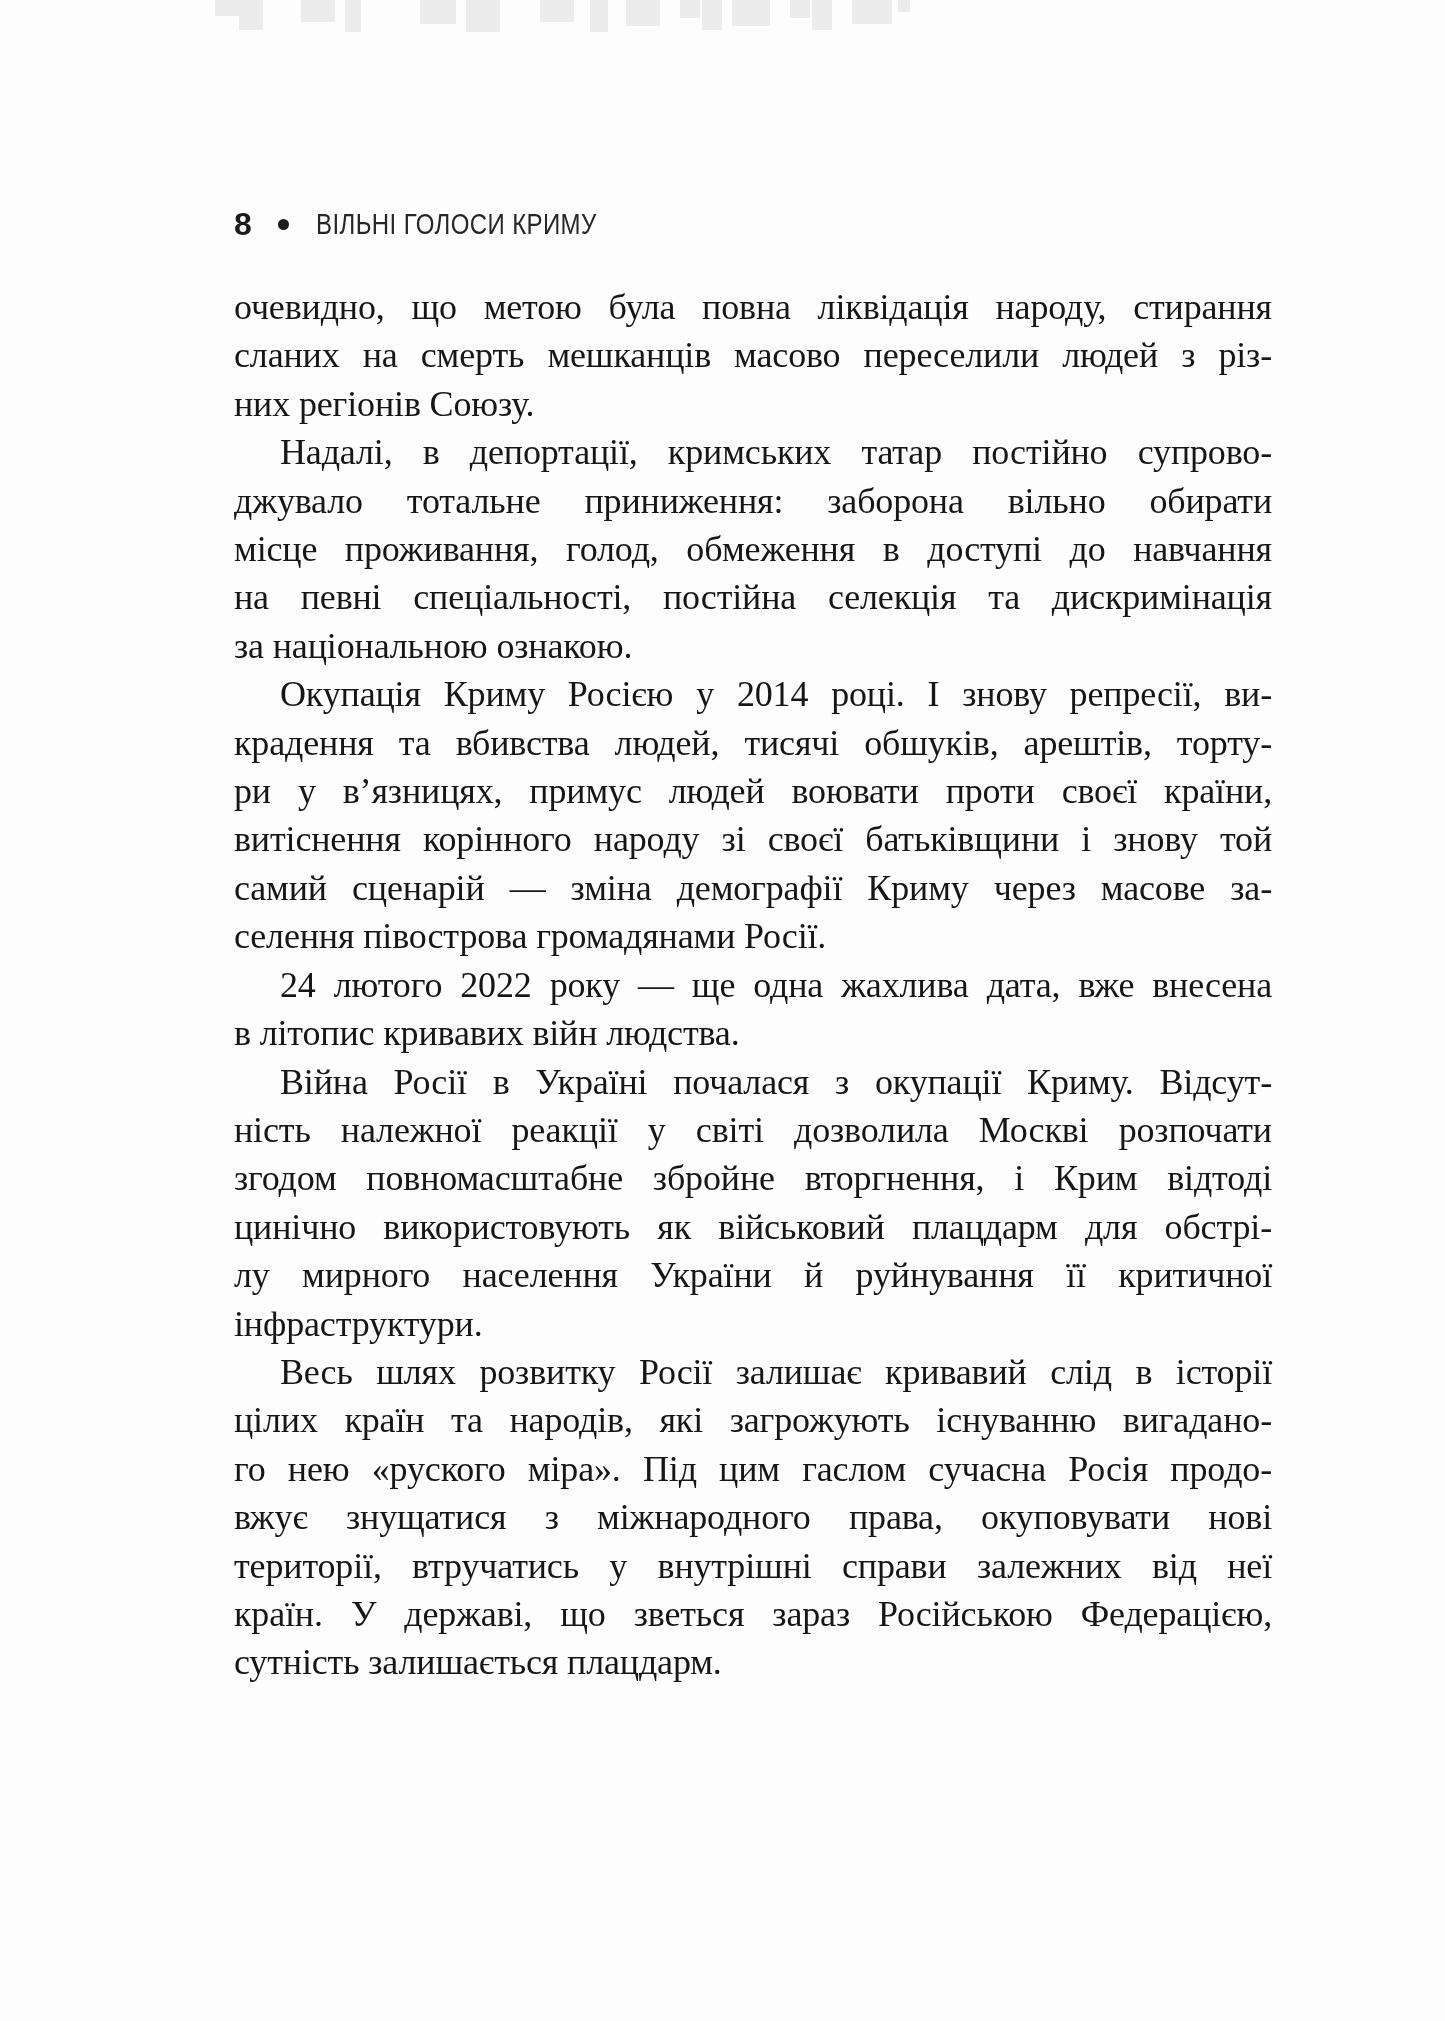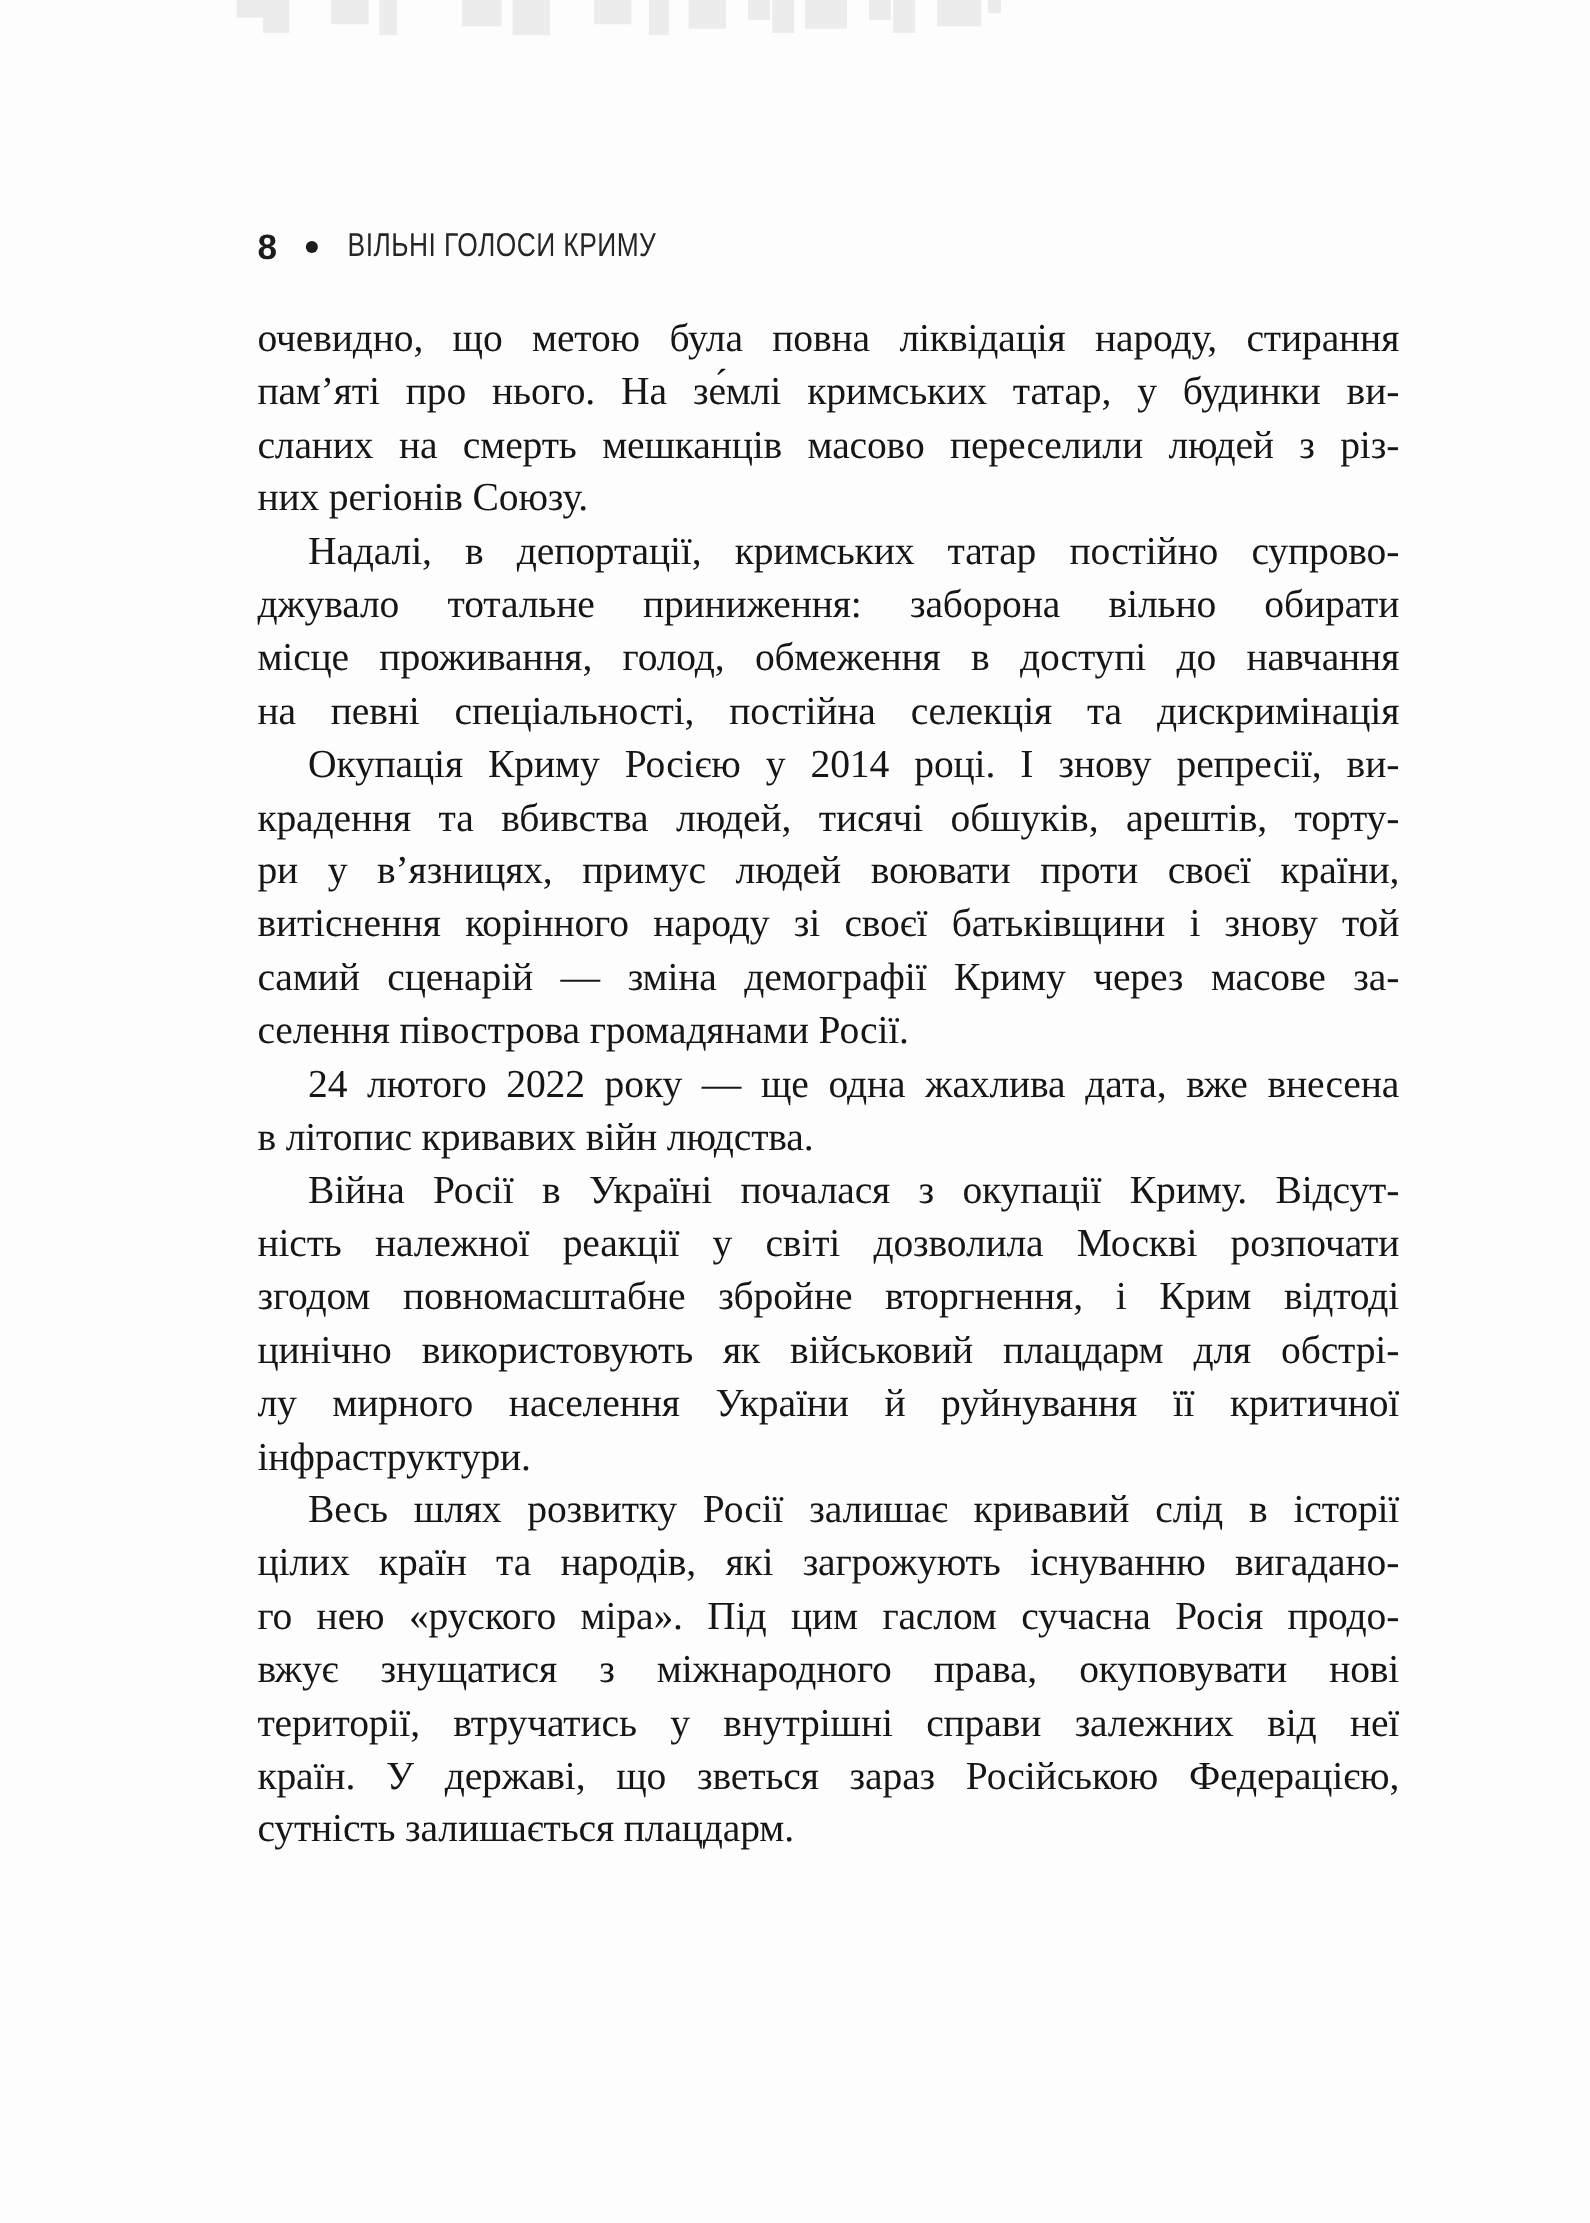--- a/index.html
+++ b/index.html
@@ -60,27 +60,27 @@
 </div>
 
 <div class="running-header">
   <span class="page-num">8</span>
   <span class="dot"></span>
   <span class="running-title">ВІЛЬНІ ГОЛОСИ КРИМУ</span>
 </div>
 
 <div class="body-text">
     <div class="line">очевидно, що метою була повна ліквідація народу, стирання</div>
-    <div class="line">пам’яті про нього. На зе́млі кримських татар, у будинки ви-</div>
     <div class="line">сланих на смерть мешканців масово переселили людей з різ-</div>
     <div class="line last">них регіонів Союзу.</div>
     <div class="line indent">Надалі, в депортації, кримських татар постійно супрово-</div>
     <div class="line">джувало тотальне приниження: заборона вільно обирати</div>
     <div class="line">місце проживання, голод, обмеження в доступі до навчання</div>
     <div class="line">на певні спеціальності, постійна селекція та дискримінація</div>
+    <div class="line last">за національною ознакою.</div>
     <div class="line indent">Окупація Криму Росією у 2014 році. І знову репресії, ви-</div>
     <div class="line">крадення та вбивства людей, тисячі обшуків, арештів, торту-</div>
     <div class="line">ри у в’язницях, примус людей воювати проти своєї країни,</div>
     <div class="line">витіснення корінного народу зі своєї батьківщини і знову той</div>
     <div class="line">самий сценарій — зміна демографії Криму через масове за-</div>
     <div class="line last">селення півострова громадянами Росії.</div>
     <div class="line indent">24 лютого 2022 року — ще одна жахлива дата, вже внесена</div>
     <div class="line last">в літопис кривавих війн людства.</div>
     <div class="line indent">Війна Росії в Україні почалася з окупації Криму. Відсут-</div>
     <div class="line">ність належної реакції у світі дозволила Москві розпочати</div>

